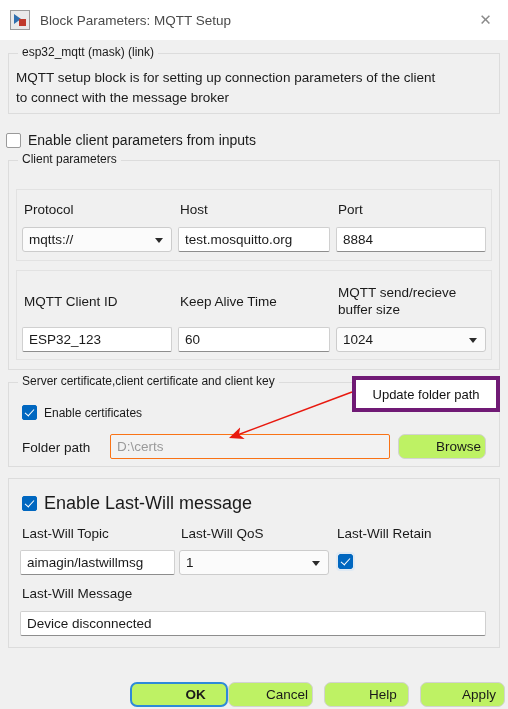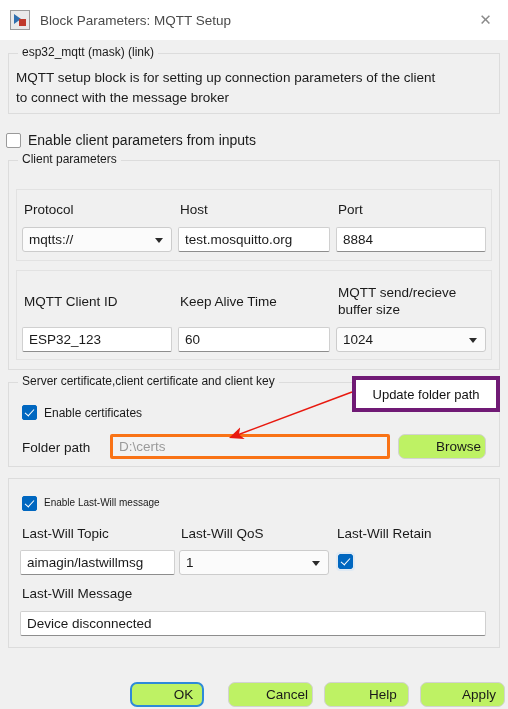--- a/index.html
+++ b/index.html
@@ -87,21 +87,21 @@
     border-bottom: 1px solid #8d8d8d;
     border-radius: 2px;
     font-size: 13.5px;
     color: #1a1a1a;
     display: flex; align-items: center;
     padding: 0 6px;
     white-space: nowrap; overflow: hidden;
   }
   .field.disabled {
     background: #f2f2f2;
-    border: 3px solid #f97316;
+    border: 1px solid #f97316;
     color: #9a9a9a;
   }
 
   
   .combo {
     position: absolute;
     background: #fbfbfb;
     border: 1px solid #cccccc;
     border-radius: 3px;
     font-size: 13.5px;
@@ -226,21 +226,21 @@
   <div class="cb on" style="left:22px; top:405px;"></div>
   <div class="lbl" style="left:44px; top:405px; font-size:12px;">Enable certificates</div>
 
   <div class="lbl" style="left:22px; top:440px;">Folder path</div>
   <div class="field disabled" style="left:110px; top:434px; width:280px; height:25px;">D:\certs</div>
   <div class="btn" style="left:398px; top:434px; width:88px; height:25px;">Browse</div>
 
   <div class="group" style="left:8px; top:478px; width:492px; height:170px;"></div>
 
   <div class="cb on" style="left:22px; top:496px;"></div>
-  <div class="lbl" style="left:44px; top:495px; font-size:10px;">Enable Last-Will message</div>
+  <div class="lbl" style="left:44px; top:495px; font-size:18px;">Enable Last-Will message</div>
 
   <div class="lbl" style="left:22px; top:526px;">Last-Will Topic</div>
   <div class="field" style="left:20px; top:550px; width:155px; height:25px;">aimagin/lastwillmsg</div>
 
   <div class="lbl" style="left:181px; top:526px;">Last-Will QoS</div>
   <div class="combo" style="left:179px; top:550px; width:150px; height:25px;">
     <span>1</span>
     <span class="arrow"></span>
   </div>
 
@@ -253,18 +253,18 @@
   <svg class="annot-svg" width="508" height="709">
     <defs>
       <marker id="ah" markerWidth="9" markerHeight="9" refX="7" refY="4.5" orient="auto">
         <path d="M9,4.5 L0,0.6 L2.4,4.5 L0,8.4 Z" fill="#e8190f"></path>
       </marker>
     </defs>
     <line x1="352" y1="392" x2="232" y2="437" stroke="#e8190f" stroke-width="1.6" marker-end="url(#ah)"></line>
   </svg>
   <div class="annot-box" style="left:352px; top:376px; width:148px; height:36px;">Update folder path</div>
 
-  <div class="btn default" style="left:130px; top:682px; width:74px; height:25px;">OK</div>
+  <div class="btn default" style="left:130px; top:682px; width:98px; height:25px;font-weight:bold;">OK</div>
   <div class="btn" style="left:228px; top:682px; width:85px; height:25px;">Cancel</div>
   <div class="btn" style="left:324px; top:682px; width:85px; height:25px;">Help</div>
   <div class="btn" style="left:420px; top:682px; width:85px; height:25px;">Apply</div>
 
 </div>
 
 </body></html>

